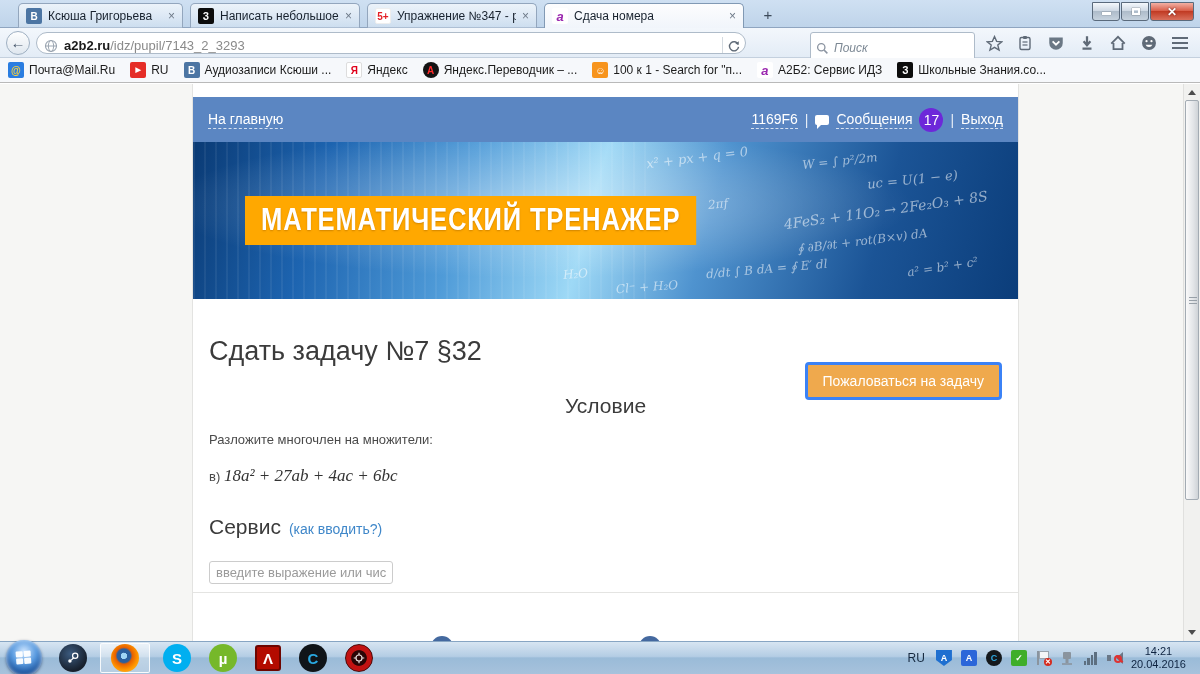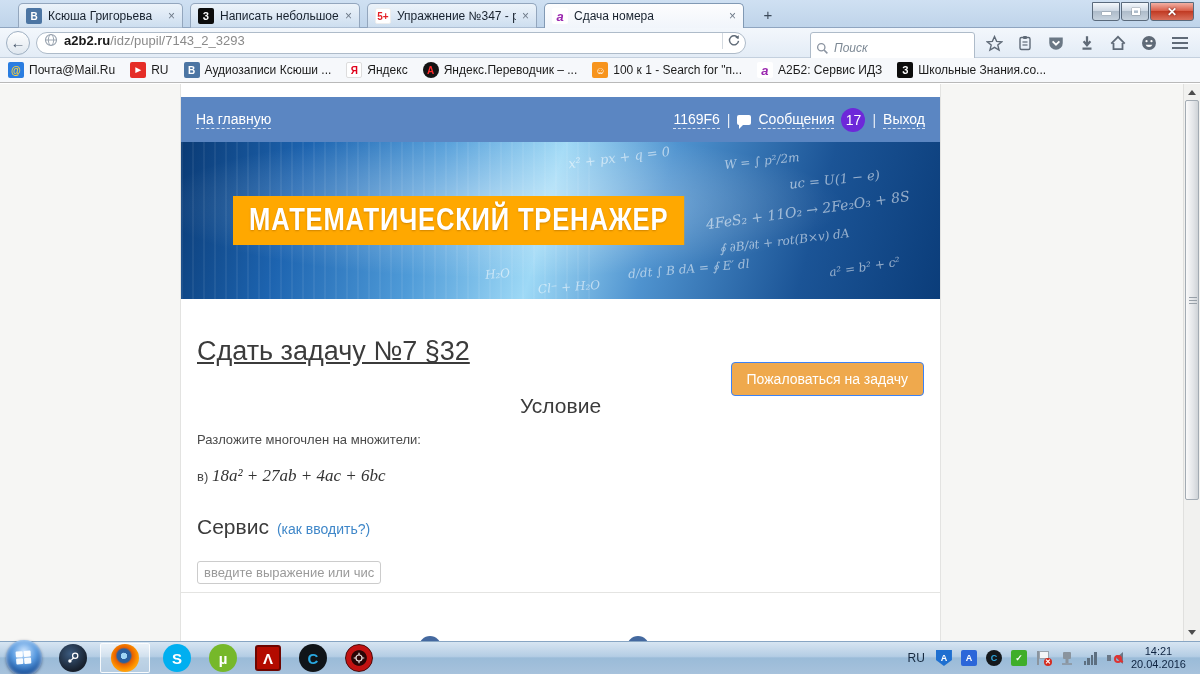--- a/index.html
+++ b/index.html
@@ -27,21 +27,21 @@
   .winbtn .sq { position:absolute; left:10px; top:5px; width:8px; height:7px; border:2px solid #fff; box-shadow:0 0 1px #333; }
   .winbtn .x { position:absolute; left:0; top:2px; width:100%; text-align:center; color:#fff;
     font-size:12px; font-weight:bold; text-shadow:0 0 2px #511; }
 
   .navbar { position:absolute; left:0; top:28px; width:1200px; height:30px;
     background:linear-gradient(#f3f7fc,#e3ecf6); border-bottom:1px solid #c4d0de; }
   .backbtn { position:absolute; left:6px; top:3px; width:24px; height:24px; border-radius:50%;
     border:1px solid #9fb0c2; background:linear-gradient(#fefefe,#dfe7ef); color:#46566a;
     font-size:15px; line-height:22px; text-align:center; }
   .urlbar { position:absolute; left:36px; top:4px; width:710px; height:22px; background:#fff;
-    border:1px solid #aebbc9; border-radius:11px; display:flex; align-items:flex-start; padding:0 4px; }
+    border:1px solid #aebbc9; border-radius:11px; display:flex; align-items:flex-end; padding:0 4px; }
   .urlbar .globe { margin:0 6px 0 3px; flex:none; }
   .urltext { font-size:13px; color:#8a8a8a; white-space:nowrap; overflow:hidden; flex:1; }
   .urltext b { color:#1a1a1a; font-weight:bold; }
   .urlsep { width:1px; height:16px; background:#d4dae0; margin:0 4px; }
   .searchbar { position:absolute; left:810px; top:4px; width:165px; height:32px; background:#fff;
     border:1px solid #aebbc9; border-radius:3px; display:flex; align-items:center; padding:0 5px; }
   .searchbar input { border:none; outline:none; width:120px; font-size:12px; font-style:italic;
     color:#333; background:transparent; font-family:"Liberation Sans",sans-serif; }
   .searchbar input::placeholder { color:#7c8894; font-style:italic; }
   .navicons { position:absolute; right:8px; top:3px; display:flex; gap:7px; align-items:center; }
@@ -51,21 +51,21 @@
 
   .bookmarksbar { position:absolute; left:0; top:58px; width:1200px; height:25px;
     background:#f6f8fb; border-bottom:1px solid #b9b9b9; display:flex; align-items:center;
     padding:0 8px; gap:15px; }
   .bm { display:flex; align-items:center; gap:5px; font-size:12px; color:#1c1c1c; white-space:nowrap; }
   .bmicon { width:16px; height:16px; border-radius:2px; display:flex; align-items:center;
     justify-content:center; font-size:10px; font-weight:bold; flex:none; }
 
   
   .viewport { position:absolute; left:0; top:84px; width:1200px; height:557px; background:#f6f6f4; overflow:hidden; }
-  .column { position:absolute; left:180px; top:0; width:761px; height:557px; background:#fff;
+  .column { position:absolute; left:192px; top:0; width:827px; height:557px; background:#fff;
     border-left:1px solid #e3e3e1; border-right:1px solid #e3e3e1; }
 
   .site-header { margin-top:13px; height:45px; background:#5b86c2; display:flex;
     align-items:center; padding:0 15px; color:#fff; font-size:14px; }
   .dotlink { border-bottom:1px dashed rgba(255,255,255,.75); padding-bottom:1px; cursor:default; }
   .hdr-right { margin-left:auto; display:flex; align-items:center; gap:7px; }
   .hdr-sep { color:rgba(255,255,255,.85); }
   .bubble { width:14px; height:10px; background:#fff; border-radius:2px; position:relative; }
   .bubble::after { content:""; position:absolute; left:2px; bottom:-4px; border:4px solid transparent;
     border-top-color:#fff; border-left-color:#fff; width:0; height:0; }
@@ -79,24 +79,24 @@
     opacity:.6; width:55%; }
   .banner::after { content:""; position:absolute; inset:0;
     background:radial-gradient(ellipse at 42% 40%, rgba(255,255,255,.38), transparent 55%); }
   .chalk { position:absolute; color:rgba(255,255,255,.55); font-style:italic;
     font-family:"DejaVu Serif",serif; white-space:nowrap; z-index:2; }
   .banner-title { position:absolute; left:52px; top:54px; z-index:3; background:#ffa800;
     color:#fff; padding:5px 20px 7px; font-size:32px; font-weight:bold; letter-spacing:1px;
     white-space:nowrap; text-shadow:0 1px 2px rgba(120,70,0,.35); transform:scaleX(.80); transform-origin:left top; }
 
   .content { position:relative; padding:37px 16px 0; }
-  .page-title { font-size:27px; font-weight:normal; color:#3b3b3b;text-decoration:underline; }
+  .page-title { font-size:27px; font-weight:normal; color:#3b3b3b; }
   .sec-heading { font-size:21px; font-weight:normal; color:#3b3b3b; margin-top:27px;text-align:center; }
   .complain-btn { position:absolute; top:63px; right:16px; background:#efa94d; color:#fff;
-    border:1px solid #3b82f6; border-radius:4px; font-size:14px; padding:8px 15px;
+    border:3px solid #3b82f6; border-radius:4px; font-size:14px; padding:8px 15px;
     font-family:"Liberation Sans",sans-serif; }
   .task-text { margin-top:14px; font-size:13px; color:#4a4a4a; }
   .formula-line { margin-top:19px; font-size:13px; color:#4a4a4a; }
   .math { font-family:Liberation Serif, serif; font-style:italic; font-size:17px; color:#333; }
   .answer-row { margin-top:29px; display:flex; align-items:baseline; gap:8px; }
   .hint-link { font-size:14px; color:#3f87c9; }
   .answer-input { margin-top:22px; width:184px; height:23px; border:1px solid #ccc; border-radius:3px;
     font-size:13px; padding:0 6px; color:#333; outline:none; font-family:"Liberation Sans",sans-serif; }
   .answer-input::placeholder { color:#9a9a9a; }
   .content-divider { position:absolute; left:0; top:508px; width:100%; border-top:1px solid #e4e4e2; }

